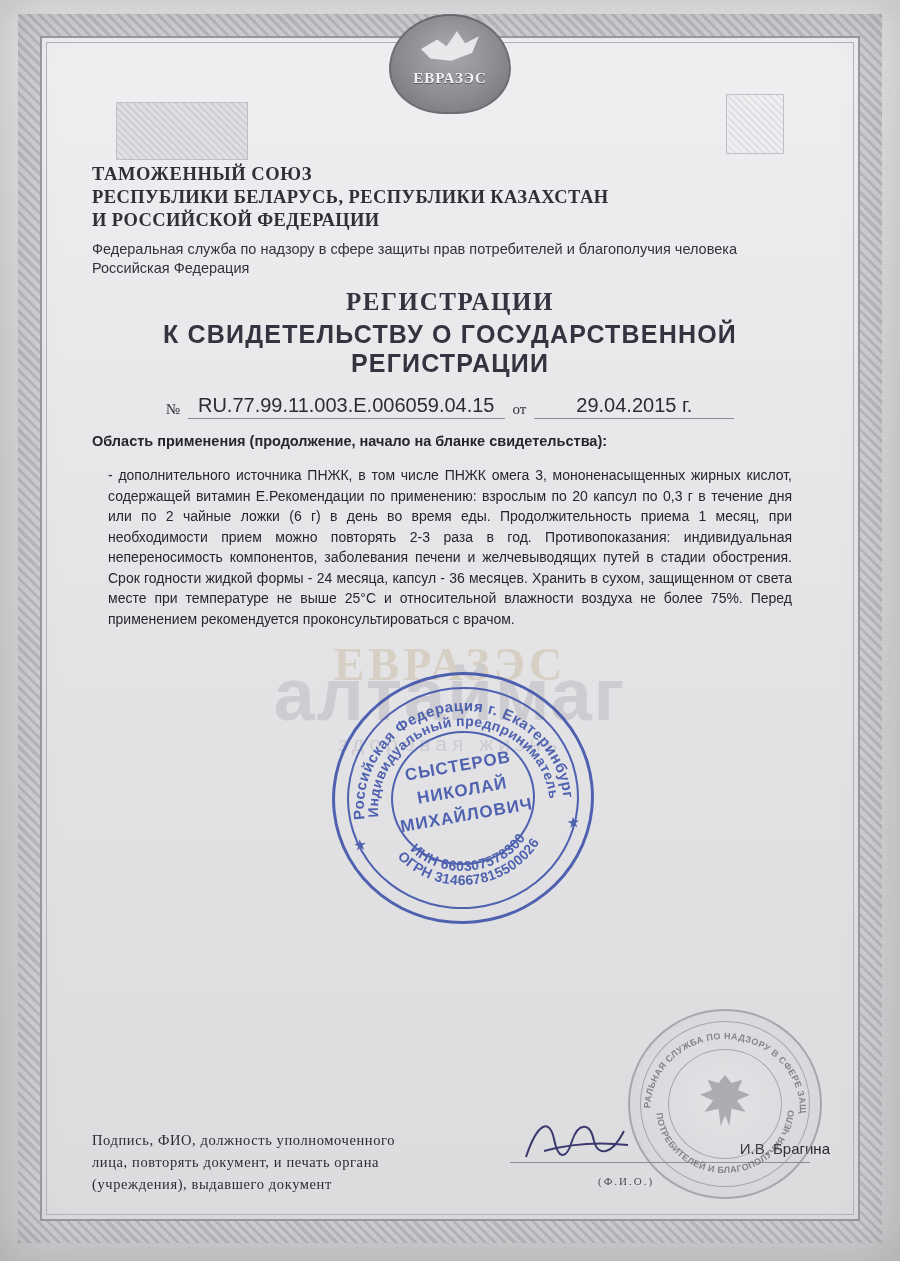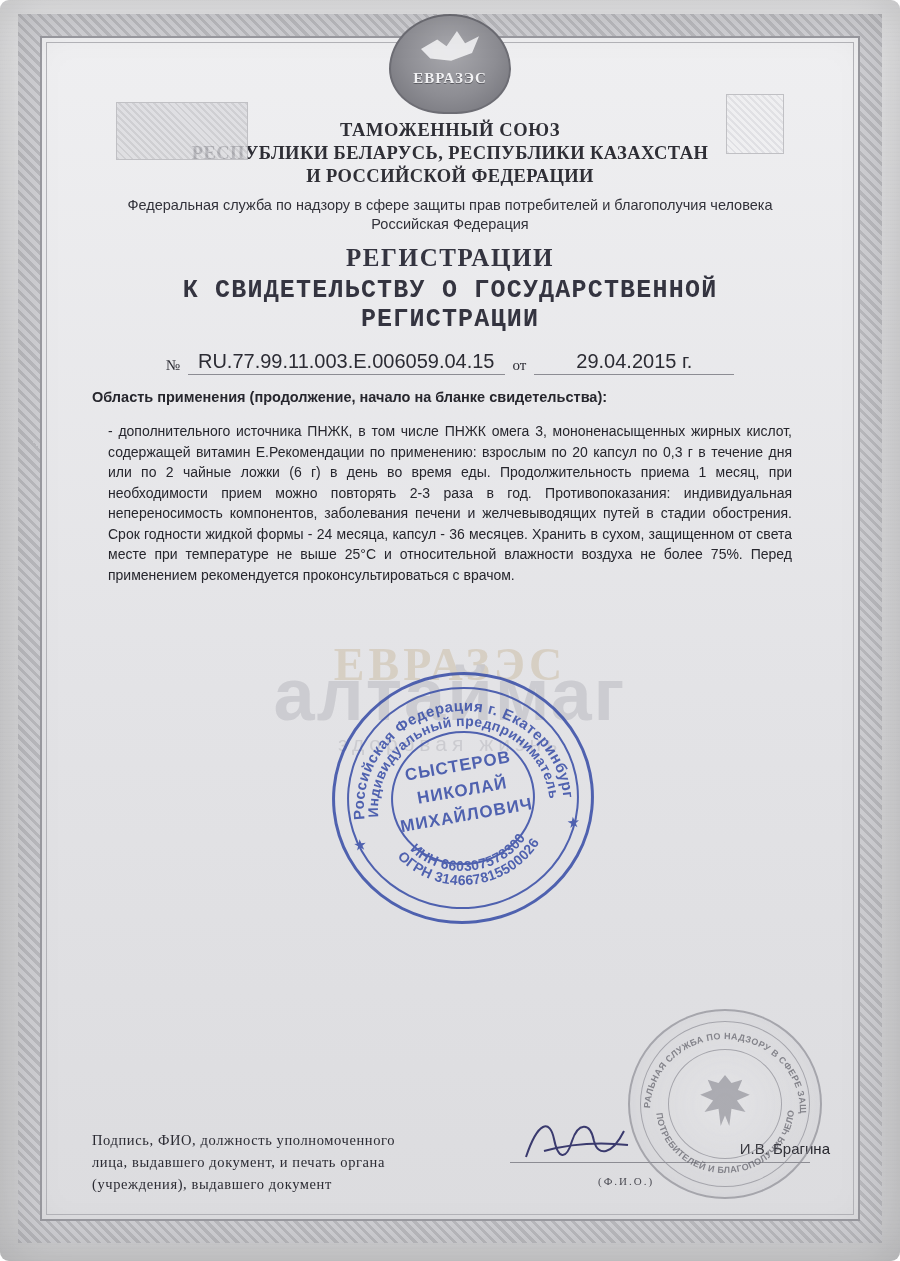--- a/index.html
+++ b/index.html
@@ -17,21 +17,20 @@
 
   
   #scan {
     position: relative;
     width: 900px;
     height: 1261px;
     background: #d8d8da;
     background-image:
       linear-gradient(180deg, rgba(255,255,255,0.35) 0%, rgba(255,255,255,0.05) 30%, rgba(0,0,0,0.04) 100%);
     overflow: hidden;
-    border-radius: 9px;
   }
   
   #scan::before{
     content:"";
     position:absolute; inset:0;
     background:
       repeating-linear-gradient(0deg, rgba(0,0,0,0.025) 0px, rgba(0,0,0,0.025) 1px, rgba(255,255,255,0) 2px, rgba(255,255,255,0) 4px);
     opacity:.5;
     pointer-events:none;
   }
@@ -104,22 +103,22 @@
     position:absolute;
     background:repeating-linear-gradient(45deg,#c8c8cc 0 2px,#dcdce0 2px 5px);
     border:1px solid #b5b5ba;
     opacity:.8;
   }
   .patch.left { left:76px; top:66px; width:130px; height:56px; }
   .patch.right{ right:76px; top:58px; width:56px; height:58px; background:repeating-linear-gradient(45deg,#dedee2 0 2px,#f0f0f2 2px 5px); }
 
   
   .hdr{
-    text-align:center;
-    margin-top:74px;
+    text-align:left;
+    margin-top:118px;
   }
   .hdr .t1{
     font-family:"Liberation Serif", serif;
     font-weight:bold;
     font-size:18.5px;
     letter-spacing:.6px;
     color:#2f2f36;
   }
   .hdr .t2{
     font-family:"Liberation Serif", serif;
@@ -157,21 +156,21 @@
     margin-top:10px;
   }
   .title-block .l1{
     font-family:"Liberation Serif", serif;
     font-weight:bold;
     font-size:25px;
     letter-spacing:1.6px;
     color:#343440;
   }
   .title-block .l2{
-    font-family:Liberation Mono, monospace;
+    font-family:Liberation Sans, sans-serif;
     font-weight:bold;
     font-size:25px;
     letter-spacing:1.2px;
     color:#343440;
     margin-top:4px;
   }
 
   
   .numline{
     margin-top:16px;
@@ -465,21 +464,21 @@
       <div>НИКОЛАЙ</div>
       <div>МИХАЙЛОВИЧ</div>
     </div>
     <span class="star l">★</span>
     <span class="star r">★</span>
   </div>
 
   <div class="footer">
     <div class="ftxt">
       <div>Подпись, ФИО, должность уполномоченного</div>
-      <div>лица, выдавшего документ, и печать органа</div>
+      <div>лица, повторять документ, и печать органа</div>
       <div>(учреждения), выдавшего документ</div>
     </div>
 
     <div class="sig-area">
       <div class="sig-line"></div>
       <div class="sig-scribble">
         <svg viewBox="0 0 120 60" fill="none" stroke="#3a3a6e" stroke-width="2">
           <path d="M6 46 C 18 10, 30 8, 34 28 C 38 48, 46 50, 52 30 C 58 12, 70 10, 74 30 C 78 46, 92 44, 104 20"></path>
           <path d="M24 40 C 46 34, 72 30, 108 34"></path>
         </svg>

